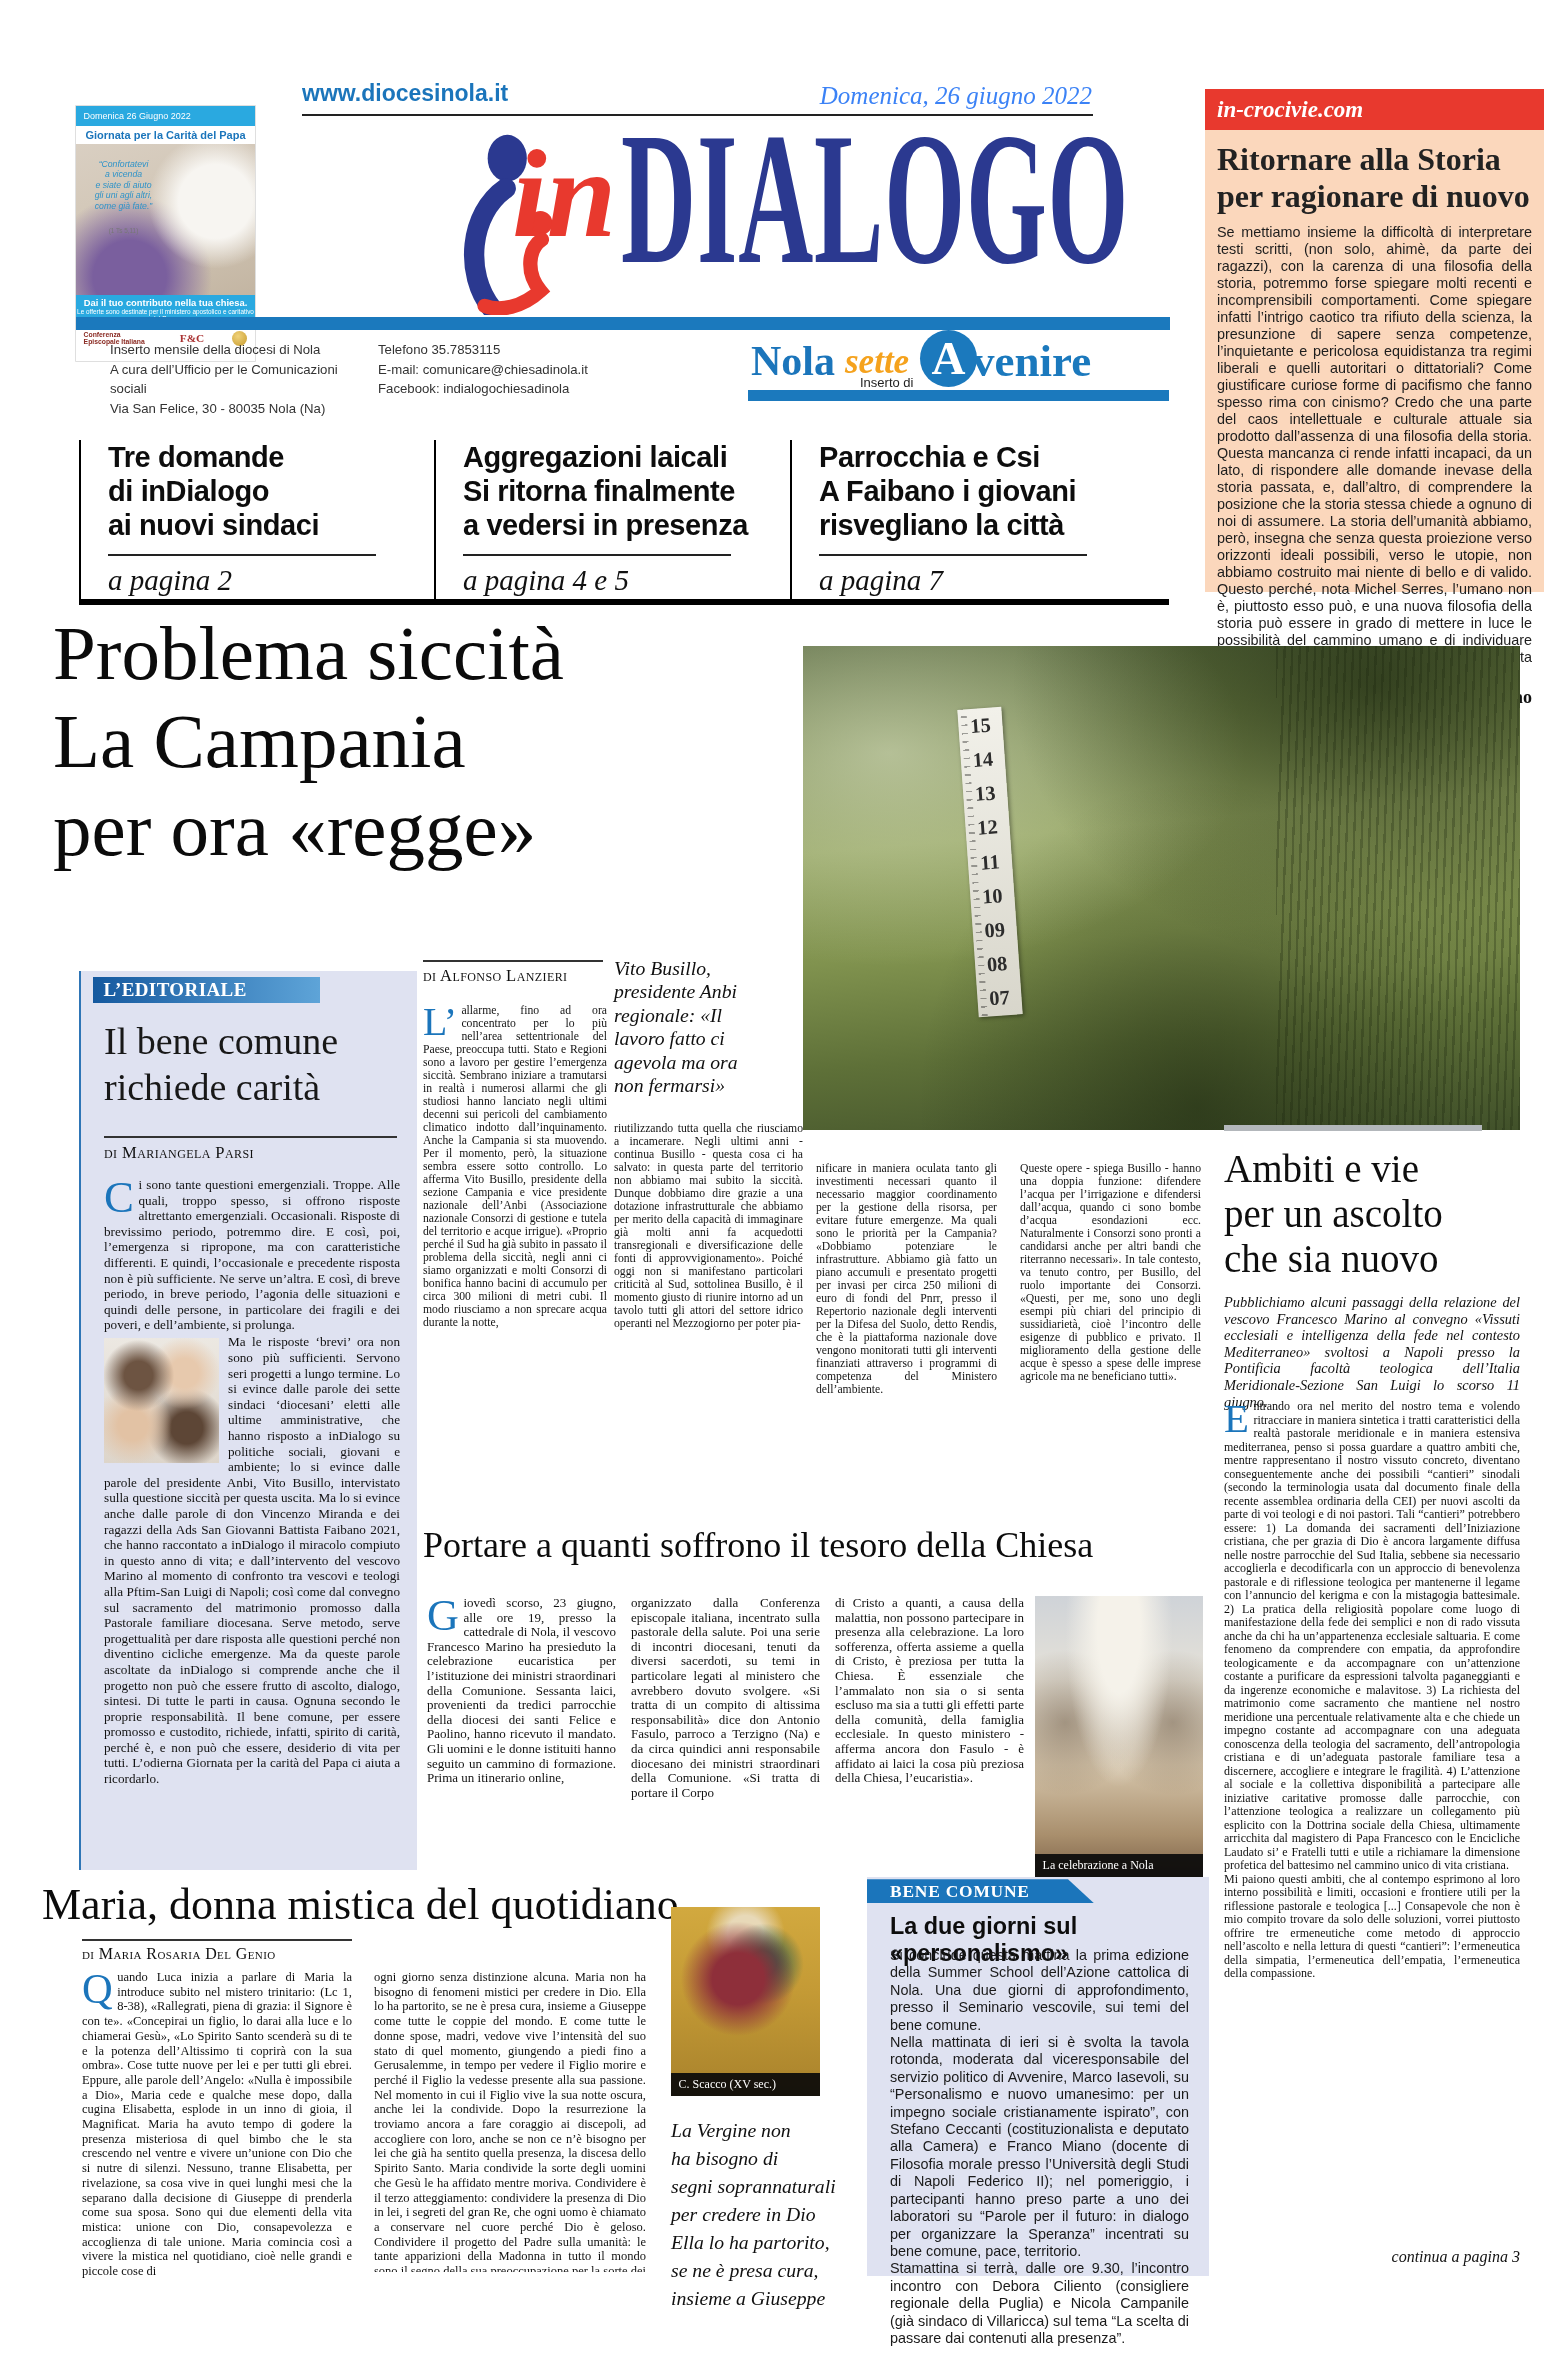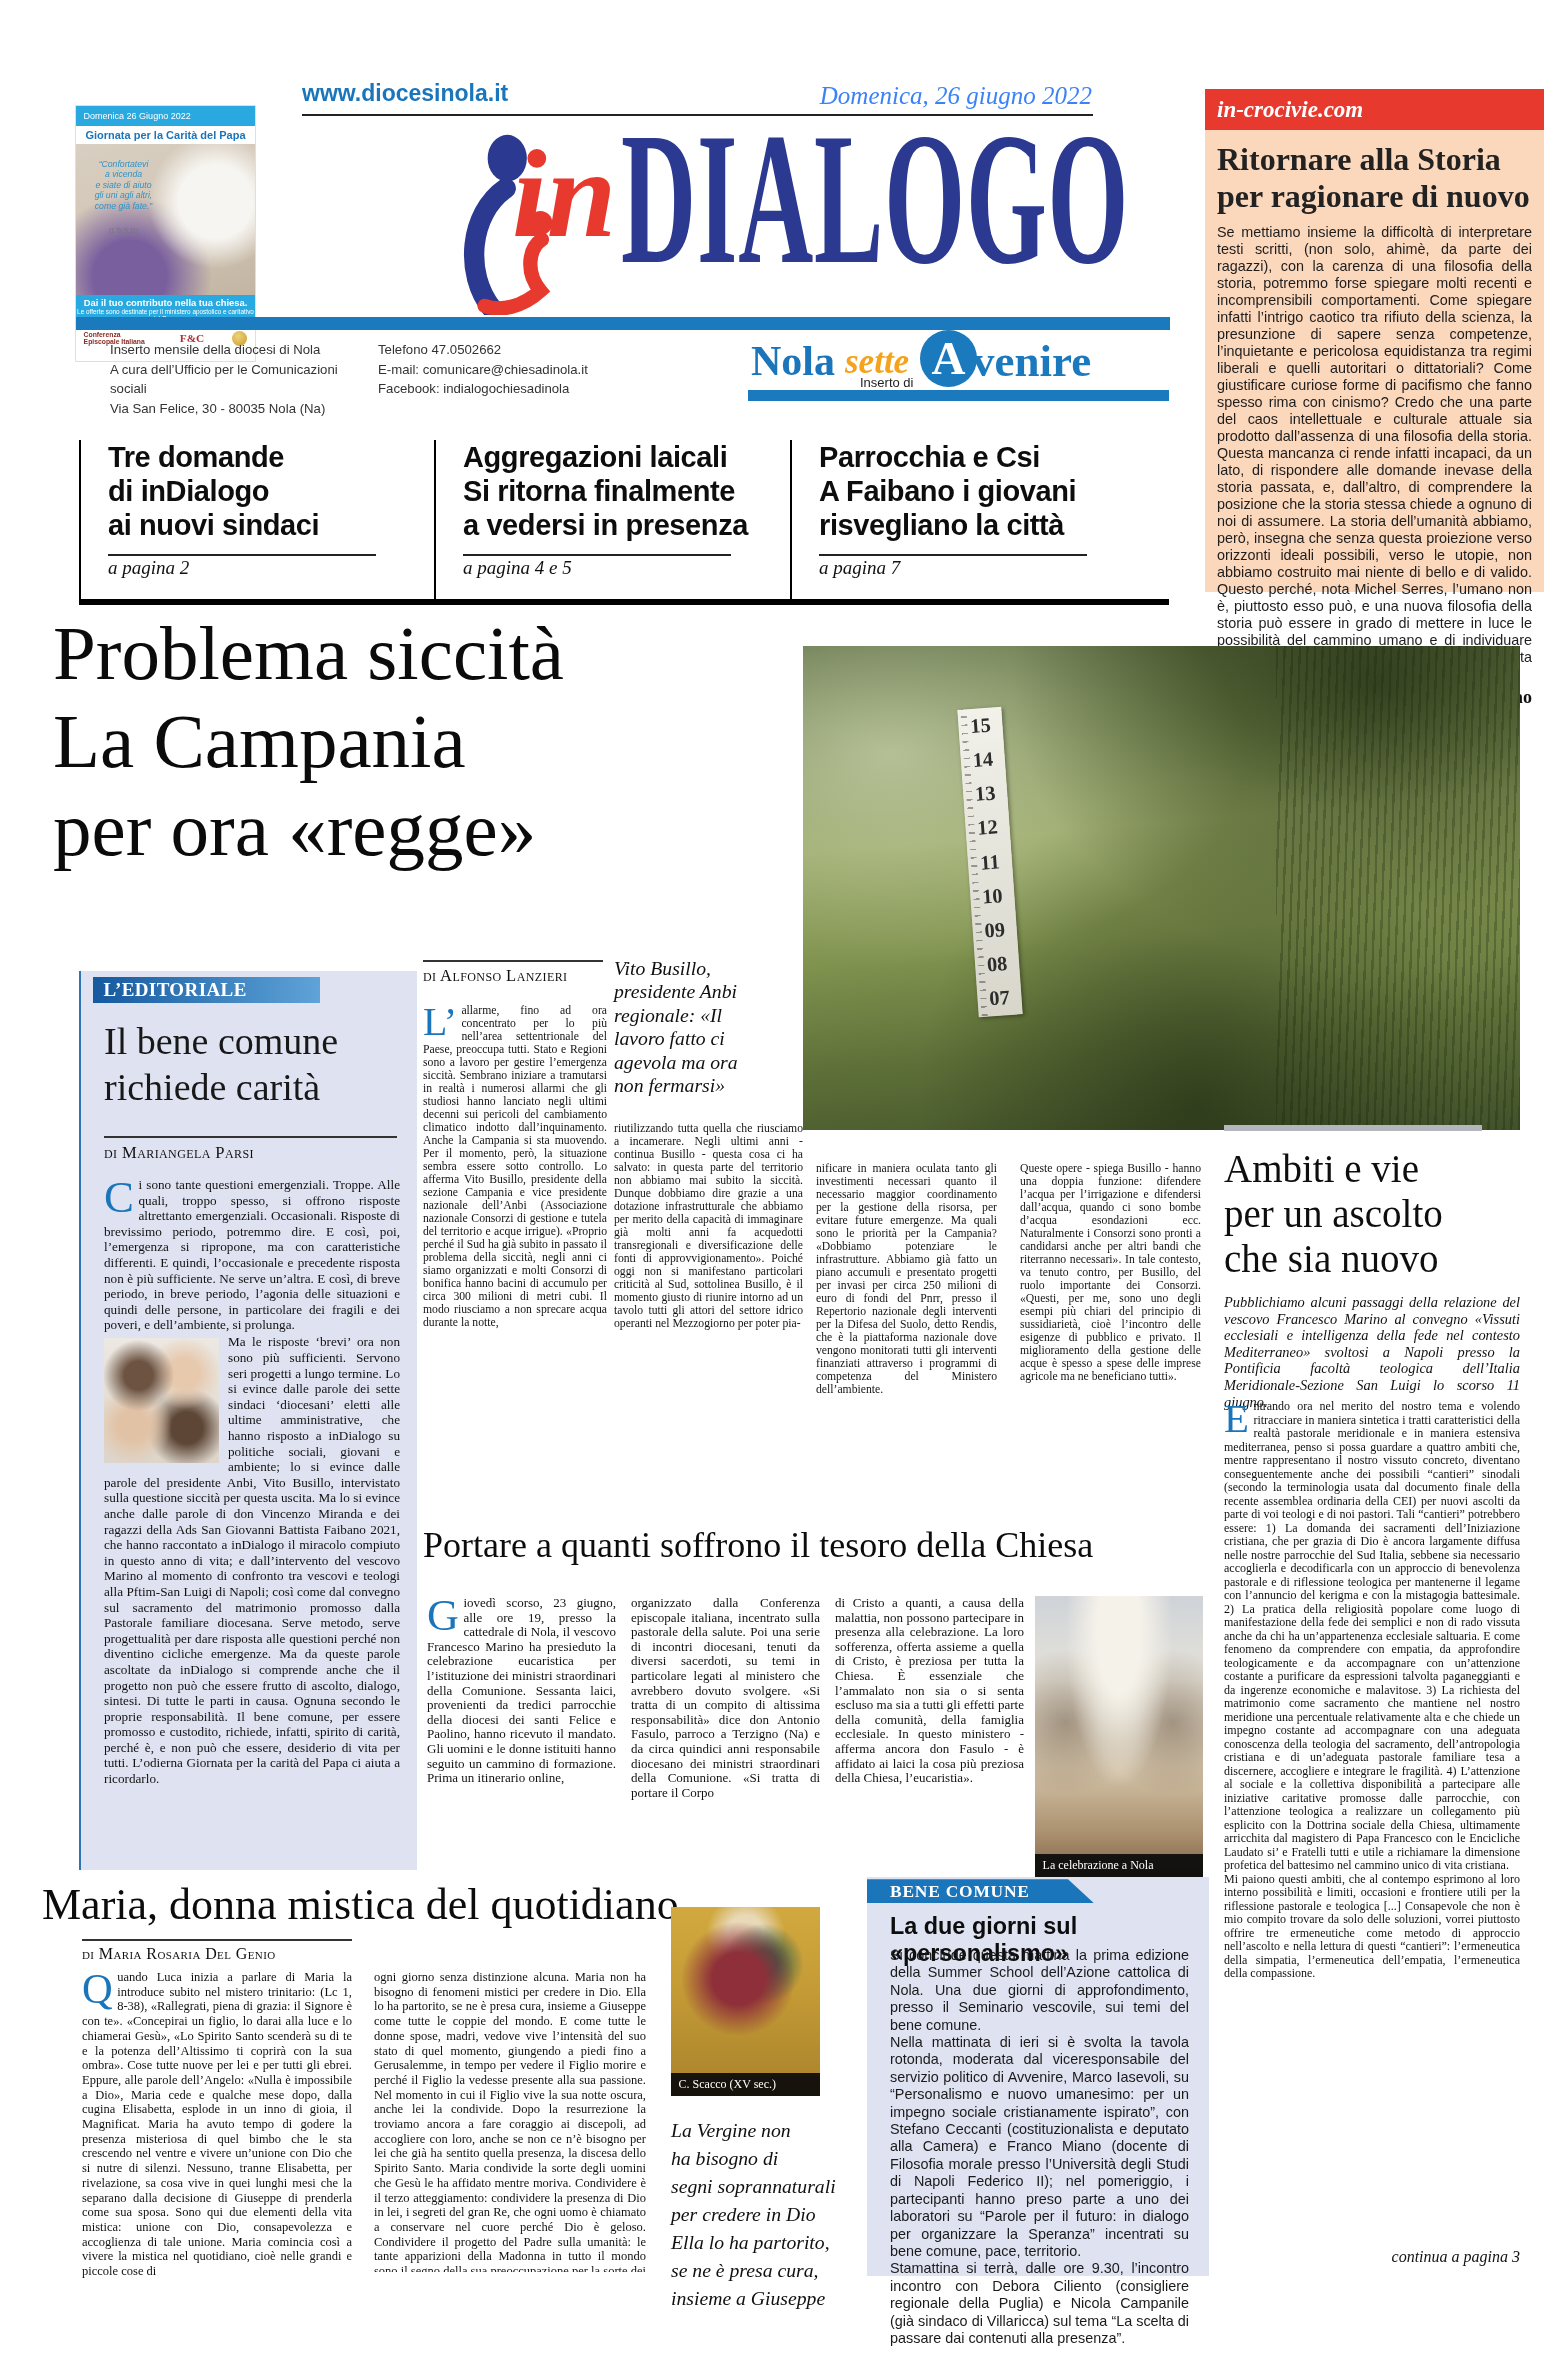--- a/index.html
+++ b/index.html
@@ -65,21 +65,21 @@
   .croce-title{font-size:32px;line-height:37px;color:#222;font-weight:600;margin-bottom:9px;}
   .croce-text{font-size:14.4px;line-height:17px;color:#1d1d1d;font-family:"Liberation Sans",sans-serif;text-align:justify;}
   .croce-sign{text-align:right;font-weight:bold;font-size:18px;margin-top:4.5px;}
 
   
   .teaser{top:440px;width:308px;height:160px;border-left:2.3px solid #000;padding-left:27px;}
   .t1{left:79px;} .t2{left:434px;} .t3{left:790px;}
   .teaser-title{font-family:"Liberation Sans",sans-serif;font-weight:bold;font-size:29px;line-height:34px;
       letter-spacing:-0.4px;color:#0d0d0d;white-space:pre-line;}
   .teaser-rule{width:268px;height:1.5px;background:#222;margin-top:12px;}
-  .teaser-page{font-style:italic;font-size:19px;margin-top:1px;}
+  .teaser-page{font-style:italic;font-size:29px;margin-top:8px;}
   .black-rule{left:79px;top:599px;width:1090px;height:6px;background:#000;}
 
   
   .lead-hl{left:53px;top:609px;width:756px;font-size:77px;line-height:88px;color:#0b0b0b;white-space:pre-line;}
   .river{left:803px;top:646px;width:717px;height:484px;overflow:hidden;
       background:radial-gradient(ellipse at 80% 8%,rgba(15,25,8,.6),transparent 45%),
                  radial-gradient(ellipse at 12% 22%,rgba(235,240,215,.55),transparent 40%),
                  radial-gradient(ellipse at 55% 95%,rgba(20,30,10,.5),transparent 50%),
                  linear-gradient(175deg,#55663a 0%,#6e8045 18%,#8fa05c 38%,#81934f 58%,#5e7038 78%,#41512a 100%);}
   .river::after{content:"";position:absolute;right:0;top:0;width:34%;height:100%;
@@ -205,21 +205,21 @@
   </div>
 
   <div class="abs blue-bar"></div>
 
   <div class="abs contact c1">
     <div>Inserto mensile della diocesi di Nola</div>
     <div>A cura dell’Ufficio per le Comunicazioni sociali</div>
     <div>Via San Felice, 30 - 80035 Nola (Na)</div>
   </div>
   <div class="abs contact c2">
-    <div>Telefono 47.0502662</div>
+    <div>Telefono 35.7853115</div>
     <div>E-mail: comunicare@chiesadinola.it</div>
     <div>Facebook: indialogochiesadinola</div>
   </div>
 
   <div class="abs nolasette">
     <span class="ns-nola">Nola</span>
     <span class="ns-sette">sette</span>
     <span class="ns-inserto">Inserto di</span>
     <span class="av-circle">A</span>
     <span class="av-rest">venire</span>

